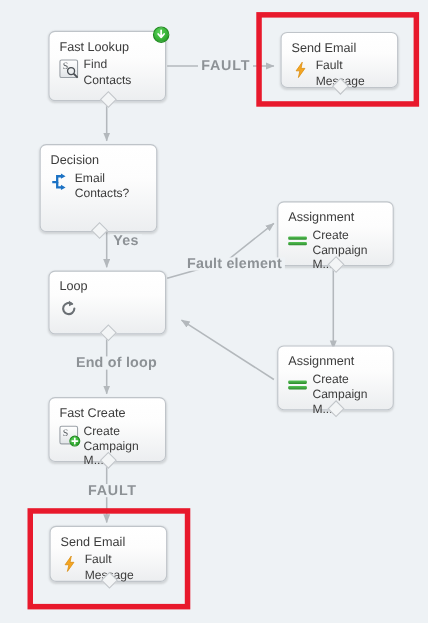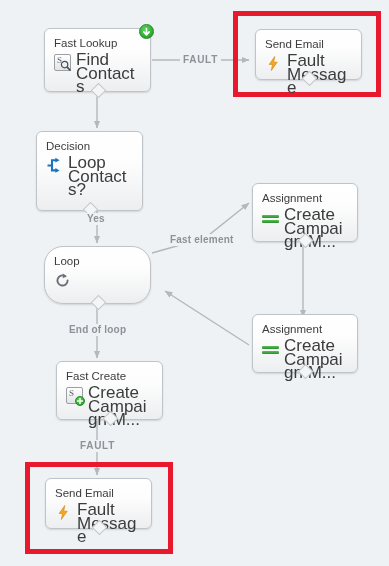--- a/index.html
+++ b/index.html
@@ -51,21 +51,21 @@
   }
   .node-icon {
     width: 17px;
     height: 17px;
     flex: 0 0 17px;
     margin-right: 5px;
     margin-top: 1px;
     position: relative;
   }
   .node-sub {
-    font-size: 17px;
+    font-size: 11px;
     color: #3c3c3c;
     line-height: 13.5px;
     word-break: break-word;
   }
 
   
   .handle {
     position: absolute;
     width: 9px;
     height: 9px;
@@ -81,21 +81,21 @@
   .highlight {
     position: absolute;
     box-sizing: border-box;
     border: 5px solid #e8192c;
     background: transparent;
   }
 
   
   .edge-label {
     position: absolute;
-    font-size: 10px;
+    font-size: 13px;
     font-weight: bold;
     color: #8d9296;
     letter-spacing: 0.2px;
     white-space: nowrap;
     background: #eef2f5;
     padding: 0 3px;
     line-height: 12px;
   }
   .edge-label.caps { letter-spacing: 0.7px; }
 
@@ -207,40 +207,40 @@
     <div class="node-title">Decision</div>
     <div class="node-body">
       <span class="node-icon">
         <svg width="17" height="17" viewBox="0 0 17 17">
           <path d="M1.5,8.5 L6,8.5 L6,3.2 L10,3.2" fill="none" stroke="#1c72c4" stroke-width="2.1"></path>
           <path d="M6,8.5 L6,13.4 L10,13.4" fill="none" stroke="#1c72c4" stroke-width="2.1"></path>
           <path d="M9.4,0.8 L13.6,3.2 L9.4,5.6 z" fill="#1c72c4"></path>
           <path d="M9.4,11 L13.6,13.4 L9.4,15.8 z" fill="#1c72c4"></path>
         </svg>
       </span>
-      <span class="node-sub">Loop Contacts?</span>
+      <span class="node-sub">Email Contacts?</span>
     </div>
     <span class="handle"></span>
   </div>
 
   <div class="node" style="left:252px; top:183px; width:106px; height:59px;">
     <div class="node-title">Assignment</div>
     <div class="node-body">
       <span class="node-icon">
         <span class="eq-icon">
             <i></i>
             <i></i>
           </span>
       </span>
       <span class="node-sub">Create Campaign M...</span>
     </div>
     <span class="handle"></span>
   </div>
 
-  <div class="node" style="left:44px; top:246px; width:107px; height:58px;border-radius:19px;">
+  <div class="node" style="left:44px; top:246px; width:107px; height:58px;">
     <div class="node-title">Loop</div>
     <div class="node-body">
       <span class="node-icon">
         <svg width="17" height="17" viewBox="0 0 17 17">
           <path d="M13.6,8.5 A5.1,5.1 0 1 1 11.3,4.2" fill="none" stroke="#6b7075" stroke-width="1.9" stroke-linecap="round"></path>
           <path d="M8.8,1.4 L12.8,4.3 L8.8,6.3 z" fill="#6b7075"></path>
         </svg>
       </span>
     </div>
     <span class="handle"></span>
@@ -253,21 +253,21 @@
         <span class="eq-icon">
             <i></i>
             <i></i>
           </span>
       </span>
       <span class="node-sub">Create Campaign M...</span>
     </div>
     <span class="handle"></span>
   </div>
 
-  <div class="node" style="left:44px; top:361px; width:107px; height:59px;margin-left:12px;">
+  <div class="node" style="left:44px; top:361px; width:107px; height:59px;">
     <div class="node-title">Fast Create</div>
     <div class="node-body">
       <span class="node-icon">
         <span class="rec-icon" style="display:block;">S</span>
         <span class="badge-plus-circle" style="width:10px;height:10px;right:-2px;bottom:-2px;">
           <svg width="8" height="8" viewBox="0 0 8 8" style="position:absolute;left:0;top:0;">
             <path d="M4,1.5 L4,6.5 M1.5,4 L6.5,4" stroke="#ffffff" stroke-width="1.5" stroke-linecap="round"></path>
           </svg>
         </span>
       </span>
@@ -283,18 +283,18 @@
         <svg width="17" height="17" viewBox="0 0 17 17">
           <path d="M9.8,1.5 L4.2,9.4 L7.6,9.4 L6.3,15.5 L12.2,7.2 L8.7,7.2 z" fill="#f5a623" stroke="#d98b0d" stroke-width="0.7" stroke-linejoin="round"></path>
         </svg>
       </span>
       <span class="node-sub">Fault Message</span>
     </div>
     <span class="handle"></span>
   </div>
 
   <div class="edge-label caps" style="left:180px; top:54px;">FAULT</div>
-  <div class="edge-label" style="left:84px; top:213px;">Yes</div>
-  <div class="edge-label" style="left:167px; top:234px;">Fast element</div>
+  <div class="edge-label" style="left:100px; top:213px;">Yes</div>
+  <div class="edge-label" style="left:167px; top:234px;">Fault element</div>
   <div class="edge-label" style="left:66px; top:324px;text-align:right;">End of loop</div>
   <div class="edge-label caps" style="left:77px; top:440px;">FAULT</div>
 
 </div>
 
 </body></html>

